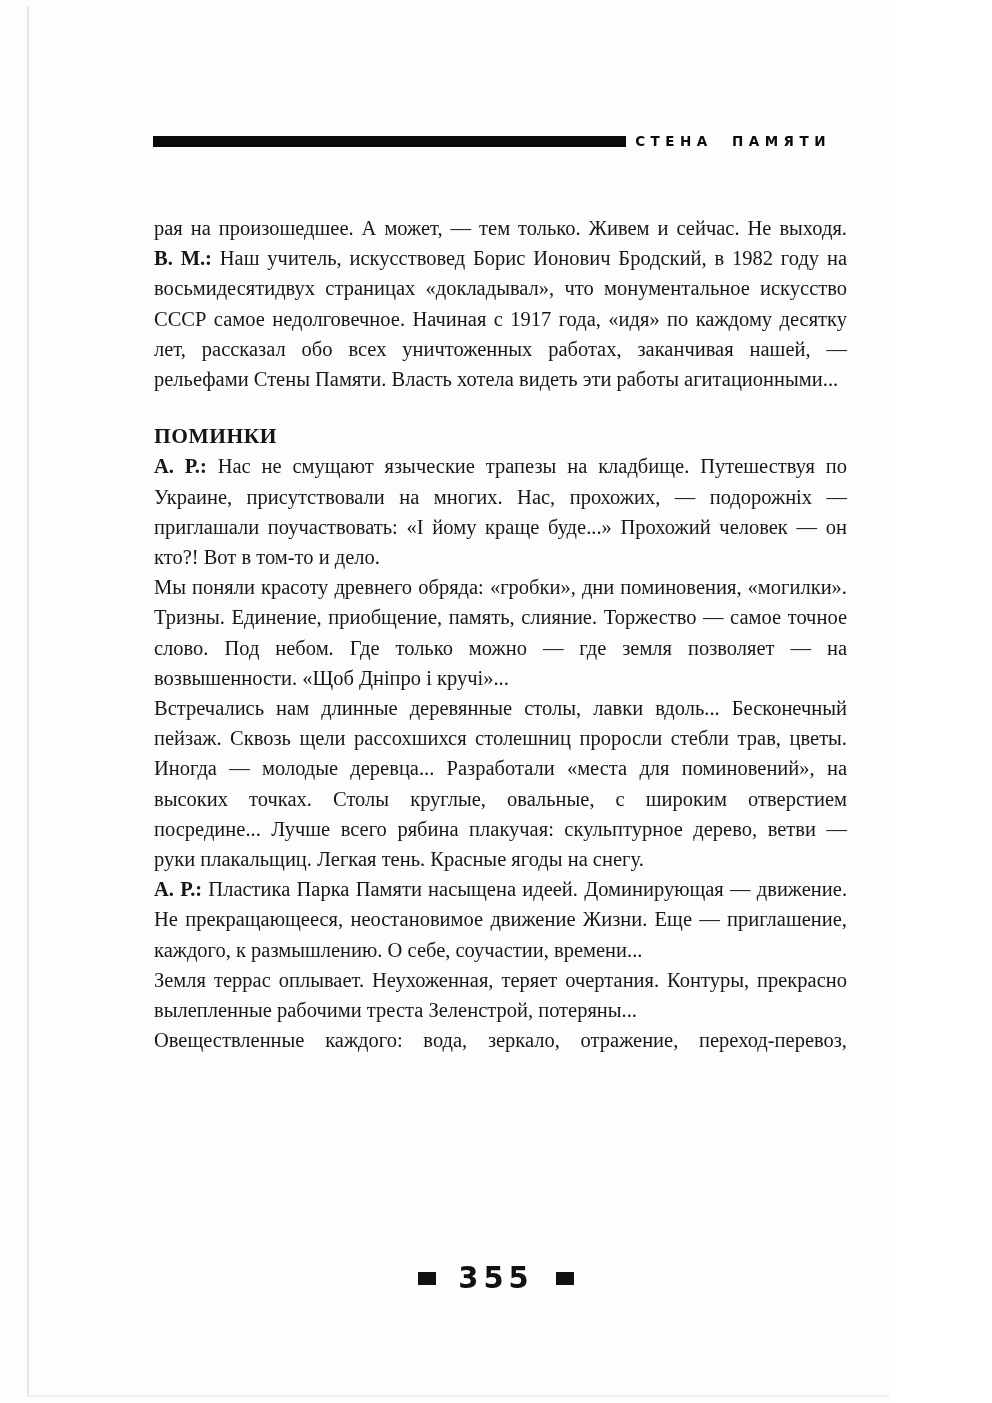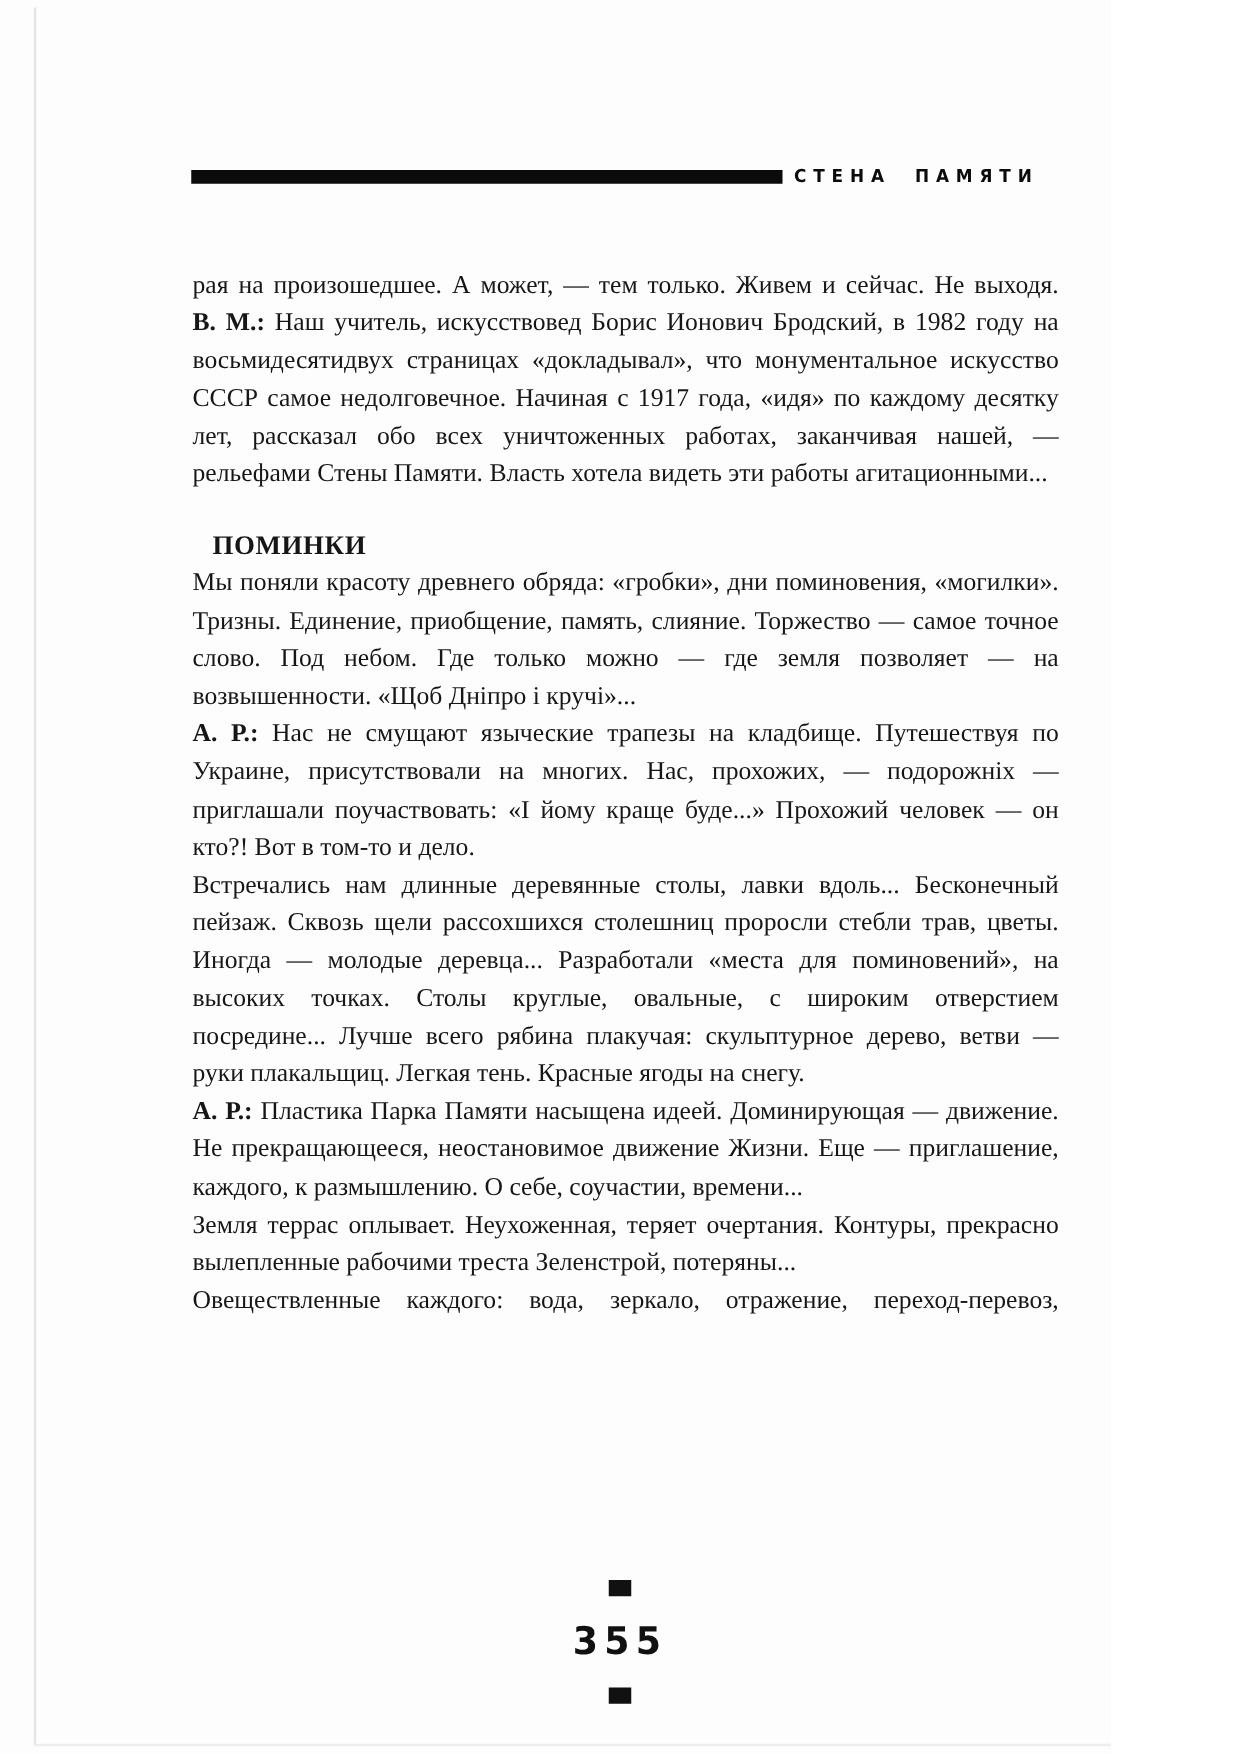--- a/index.html
+++ b/index.html
@@ -43,25 +43,25 @@
     text-align:justify;
   }
   .body-text p { margin:0; }
   .body-text p.jl { text-align-last:justify; }
   .speaker { font-weight:bold;margin-top:28px; }
   .section-heading {
     font-family:"Liberation Serif", serif;
     font-size:21.5px;
     font-weight:bold;
     letter-spacing:0.5px;
-    margin:27px 0 0 16px;
+    margin:27px 0 0 0;
   }
   .footer {
     position:absolute; left:0; top:1264px; width:992px;
-    display:flex; justify-content:center; align-items:center; gap:22px;flex-direction:column;
+    display:flex; justify-content:center; align-items:center; gap:22px;
   }
   .footer-square { width:18px; height:13px; background:#111; }
   .page-number {
     font-family:"DejaVu Sans", sans-serif;
     font-weight:bold;
     font-size:29px;
     letter-spacing:5px;
     color:#111;
     line-height:1;
     transform:scaleY(1.05);
@@ -79,22 +79,22 @@
     <div class="header-rule"></div>
     <span class="running-title">СТЕНА ПАМЯТИ</span>
   </div>
 
   <div class="body-text">
     <p class="jl"><b class="speaker"></b> <span>рая на произошедшее. А может, — тем только. Живем и сейчас. Не выходя.</span></p>
     <p><b class="speaker">В. М.:</b> <span>Наш учитель, искусствовед Борис Ионович Бродский, в 1982 году на восьмидесятидвух страницах «докладывал», что монументальное искусство СССР самое недолговечное. Начиная с 1917 года, «идя» по каждому десятку лет, рассказал обо всех уничтоженных работах, заканчивая нашей, — рельефами Стены Памяти. Власть хотела видеть эти работы агитационными...</span></p>
 
     <h2 class="section-heading">ПОМИНКИ</h2>
 
+    <p><b class="speaker">А. Р.:</b> <span>Нас не смущают языческие трапезы на кладбище. Путешествуя по Украине, присутствовали на многих. Нас, прохожих, — подорожніх — приглашали поучаствовать: «І йому краще буде...» Прохожий человек — он кто?! Вот в том-то и дело.</span></p>
     <p><b class="speaker"></b> <span>Мы поняли красоту древнего обряда: «гробки», дни поминовения, «могилки». Тризны. Единение, приобщение, память, слияние. Торжество — самое точное слово. Под небом. Где только можно — где земля позволяет — на возвышенности. «Щоб Дніпро і кручі»...</span></p>
-    <p><b class="speaker">А. Р.:</b> <span>Нас не смущают языческие трапезы на кладбище. Путешествуя по Украине, присутствовали на многих. Нас, прохожих, — подорожніх — приглашали поучаствовать: «І йому краще буде...» Прохожий человек — он кто?! Вот в том-то и дело.</span></p>
     <p><b class="speaker"></b> <span>Встречались нам длинные деревянные столы, лавки вдоль... Бесконечный пейзаж. Сквозь щели рассохшихся столешниц проросли стебли трав, цветы. Иногда — молодые деревца... Разработали «места для поминовений», на высоких точках. Столы круглые, овальные, с широким отверстием посредине... Лучше всего рябина плакучая: скульптурное дерево, ветви — руки плакальщиц. Легкая тень. Красные ягоды на снегу.</span></p>
     <p><b class="speaker">А. Р.:</b> <span>Пластика Парка Памяти насыщена идеей. Доминирующая — движение. Не прекращающееся, неостановимое движение Жизни. Еще — приглашение, каждого, к размышлению. О себе, соучастии, времени...</span></p>
     <p><b class="speaker"></b> <span>Земля террас оплывает. Неухоженная, теряет очертания. Контуры, прекрасно вылепленные рабочими треста Зеленстрой, потеряны...</span></p>
     <p class="jl"><b class="speaker"></b> <span>Овеществленные каждого: вода, зеркало, отражение, переход-перевоз,</span></p>
   </div>
 
   <div class="footer">
     <span class="footer-square"></span>
     <span class="page-number">355</span>
     <span class="footer-square"></span>

